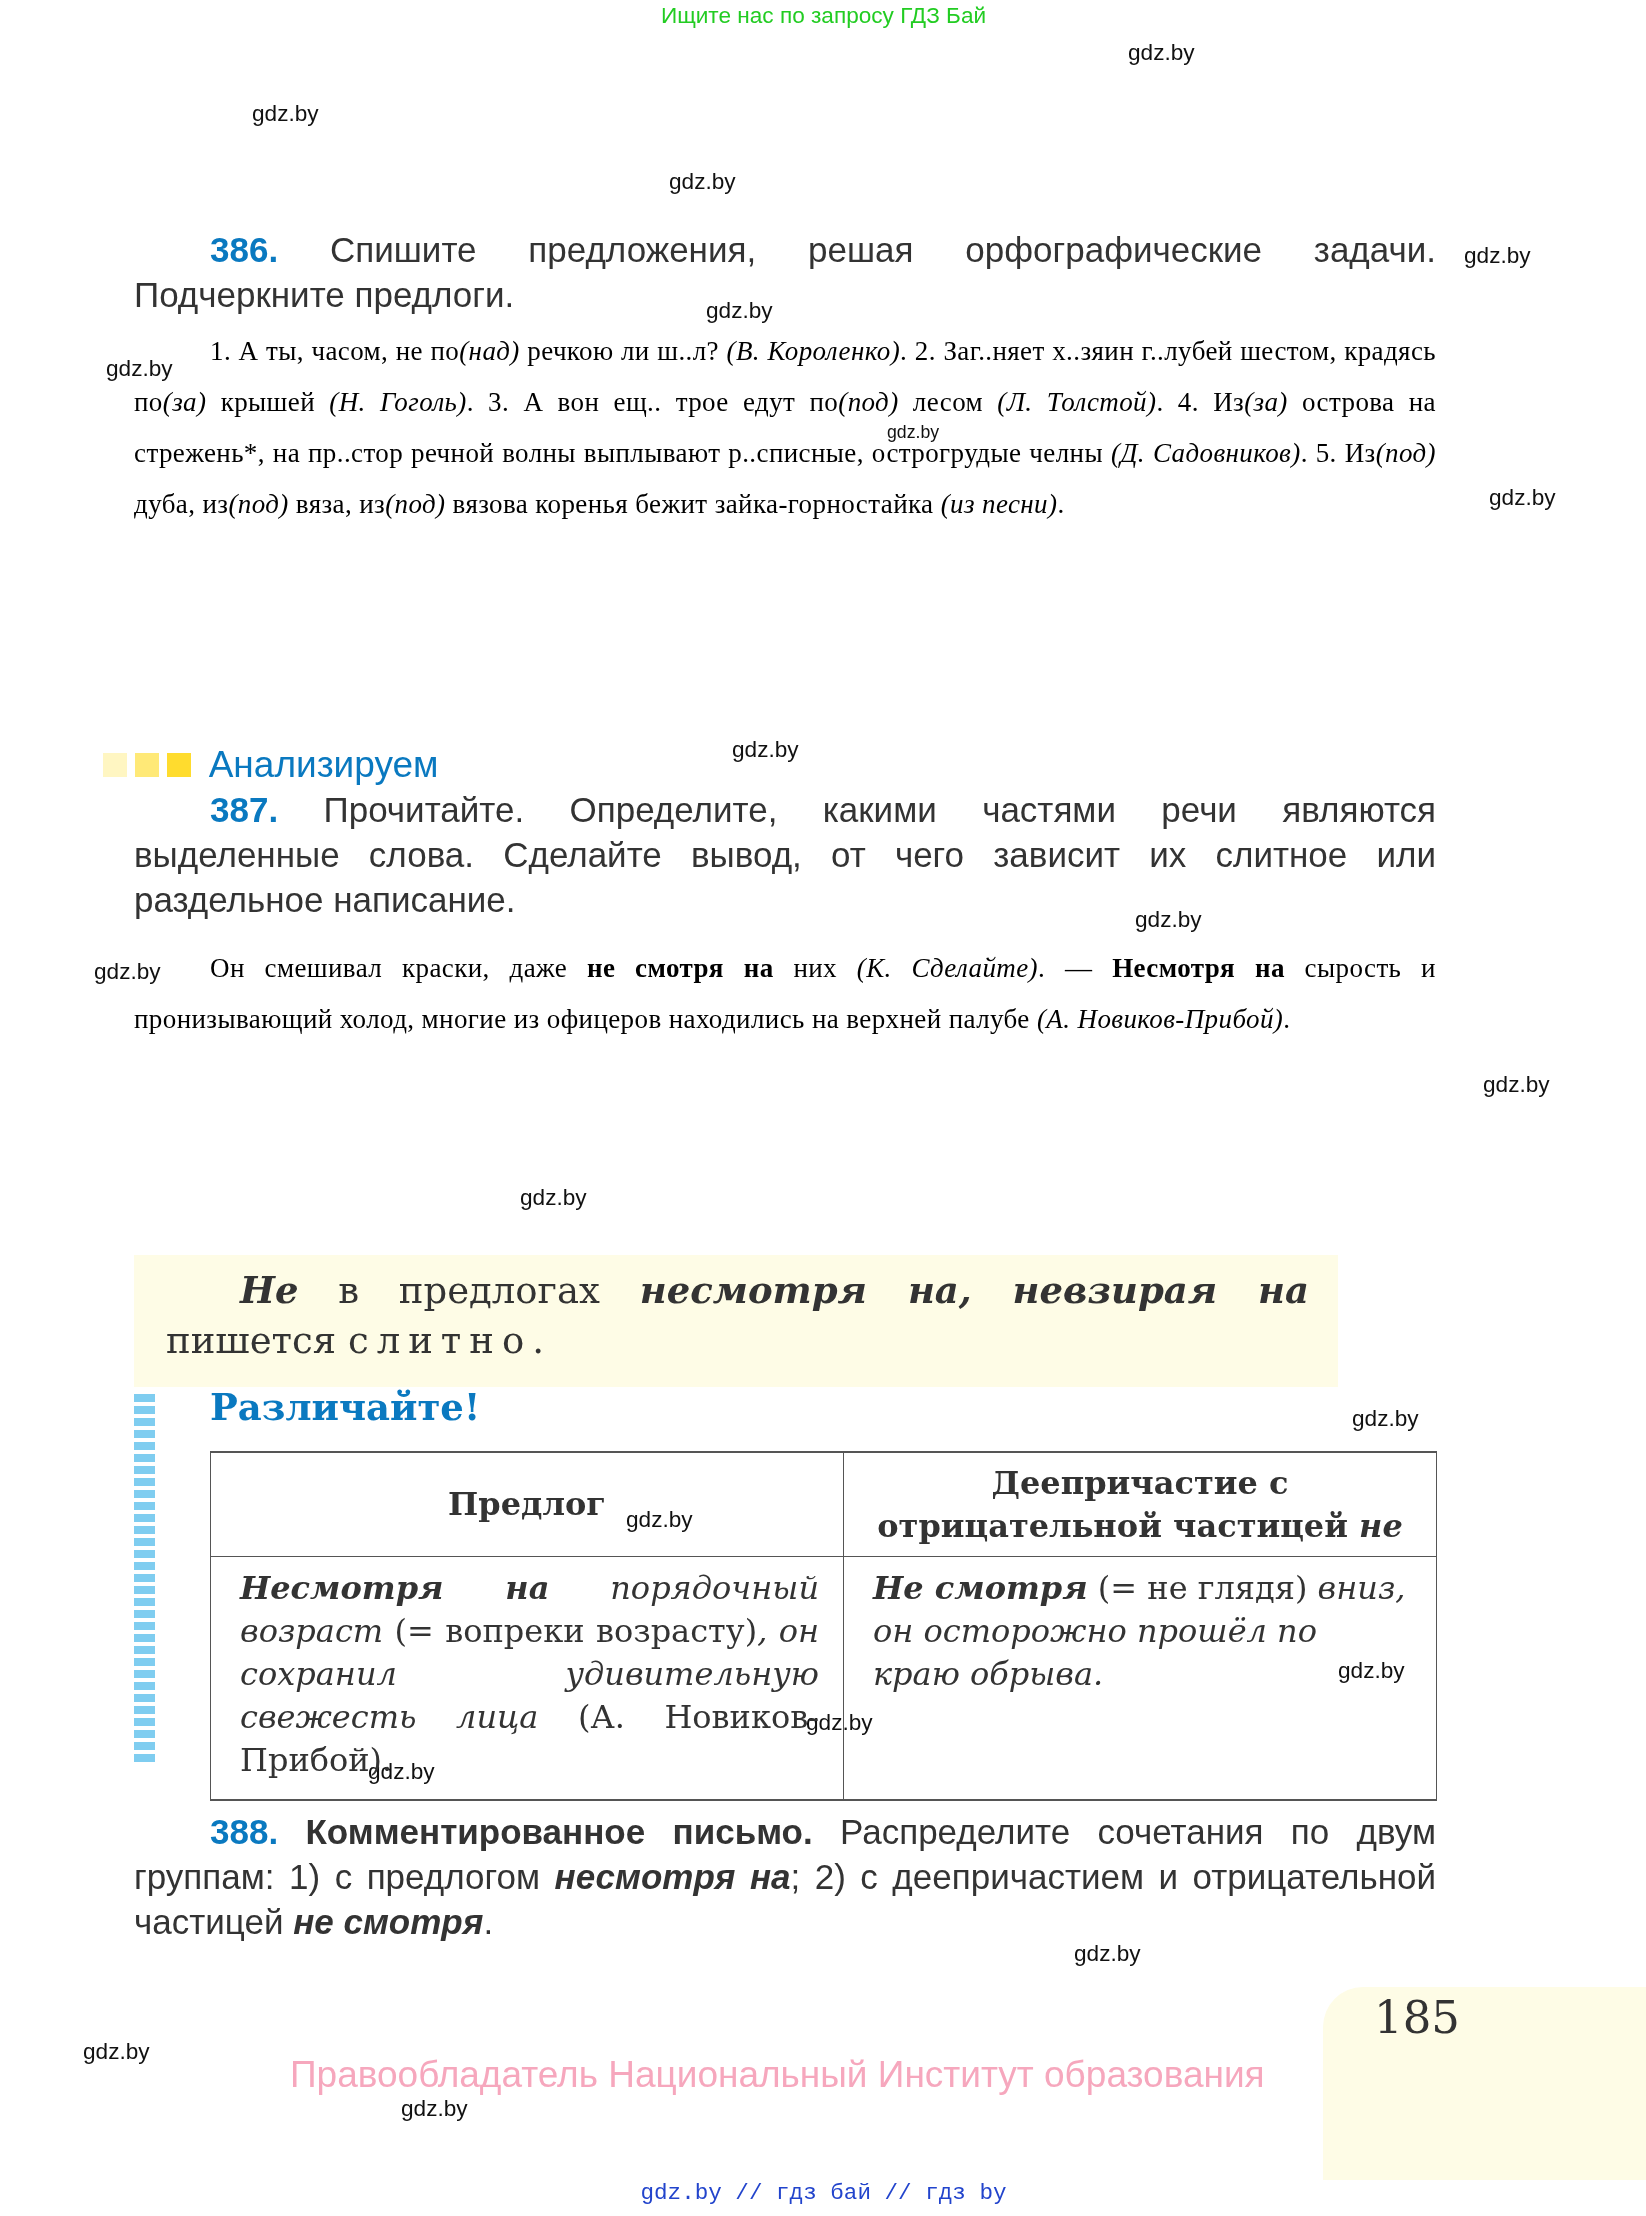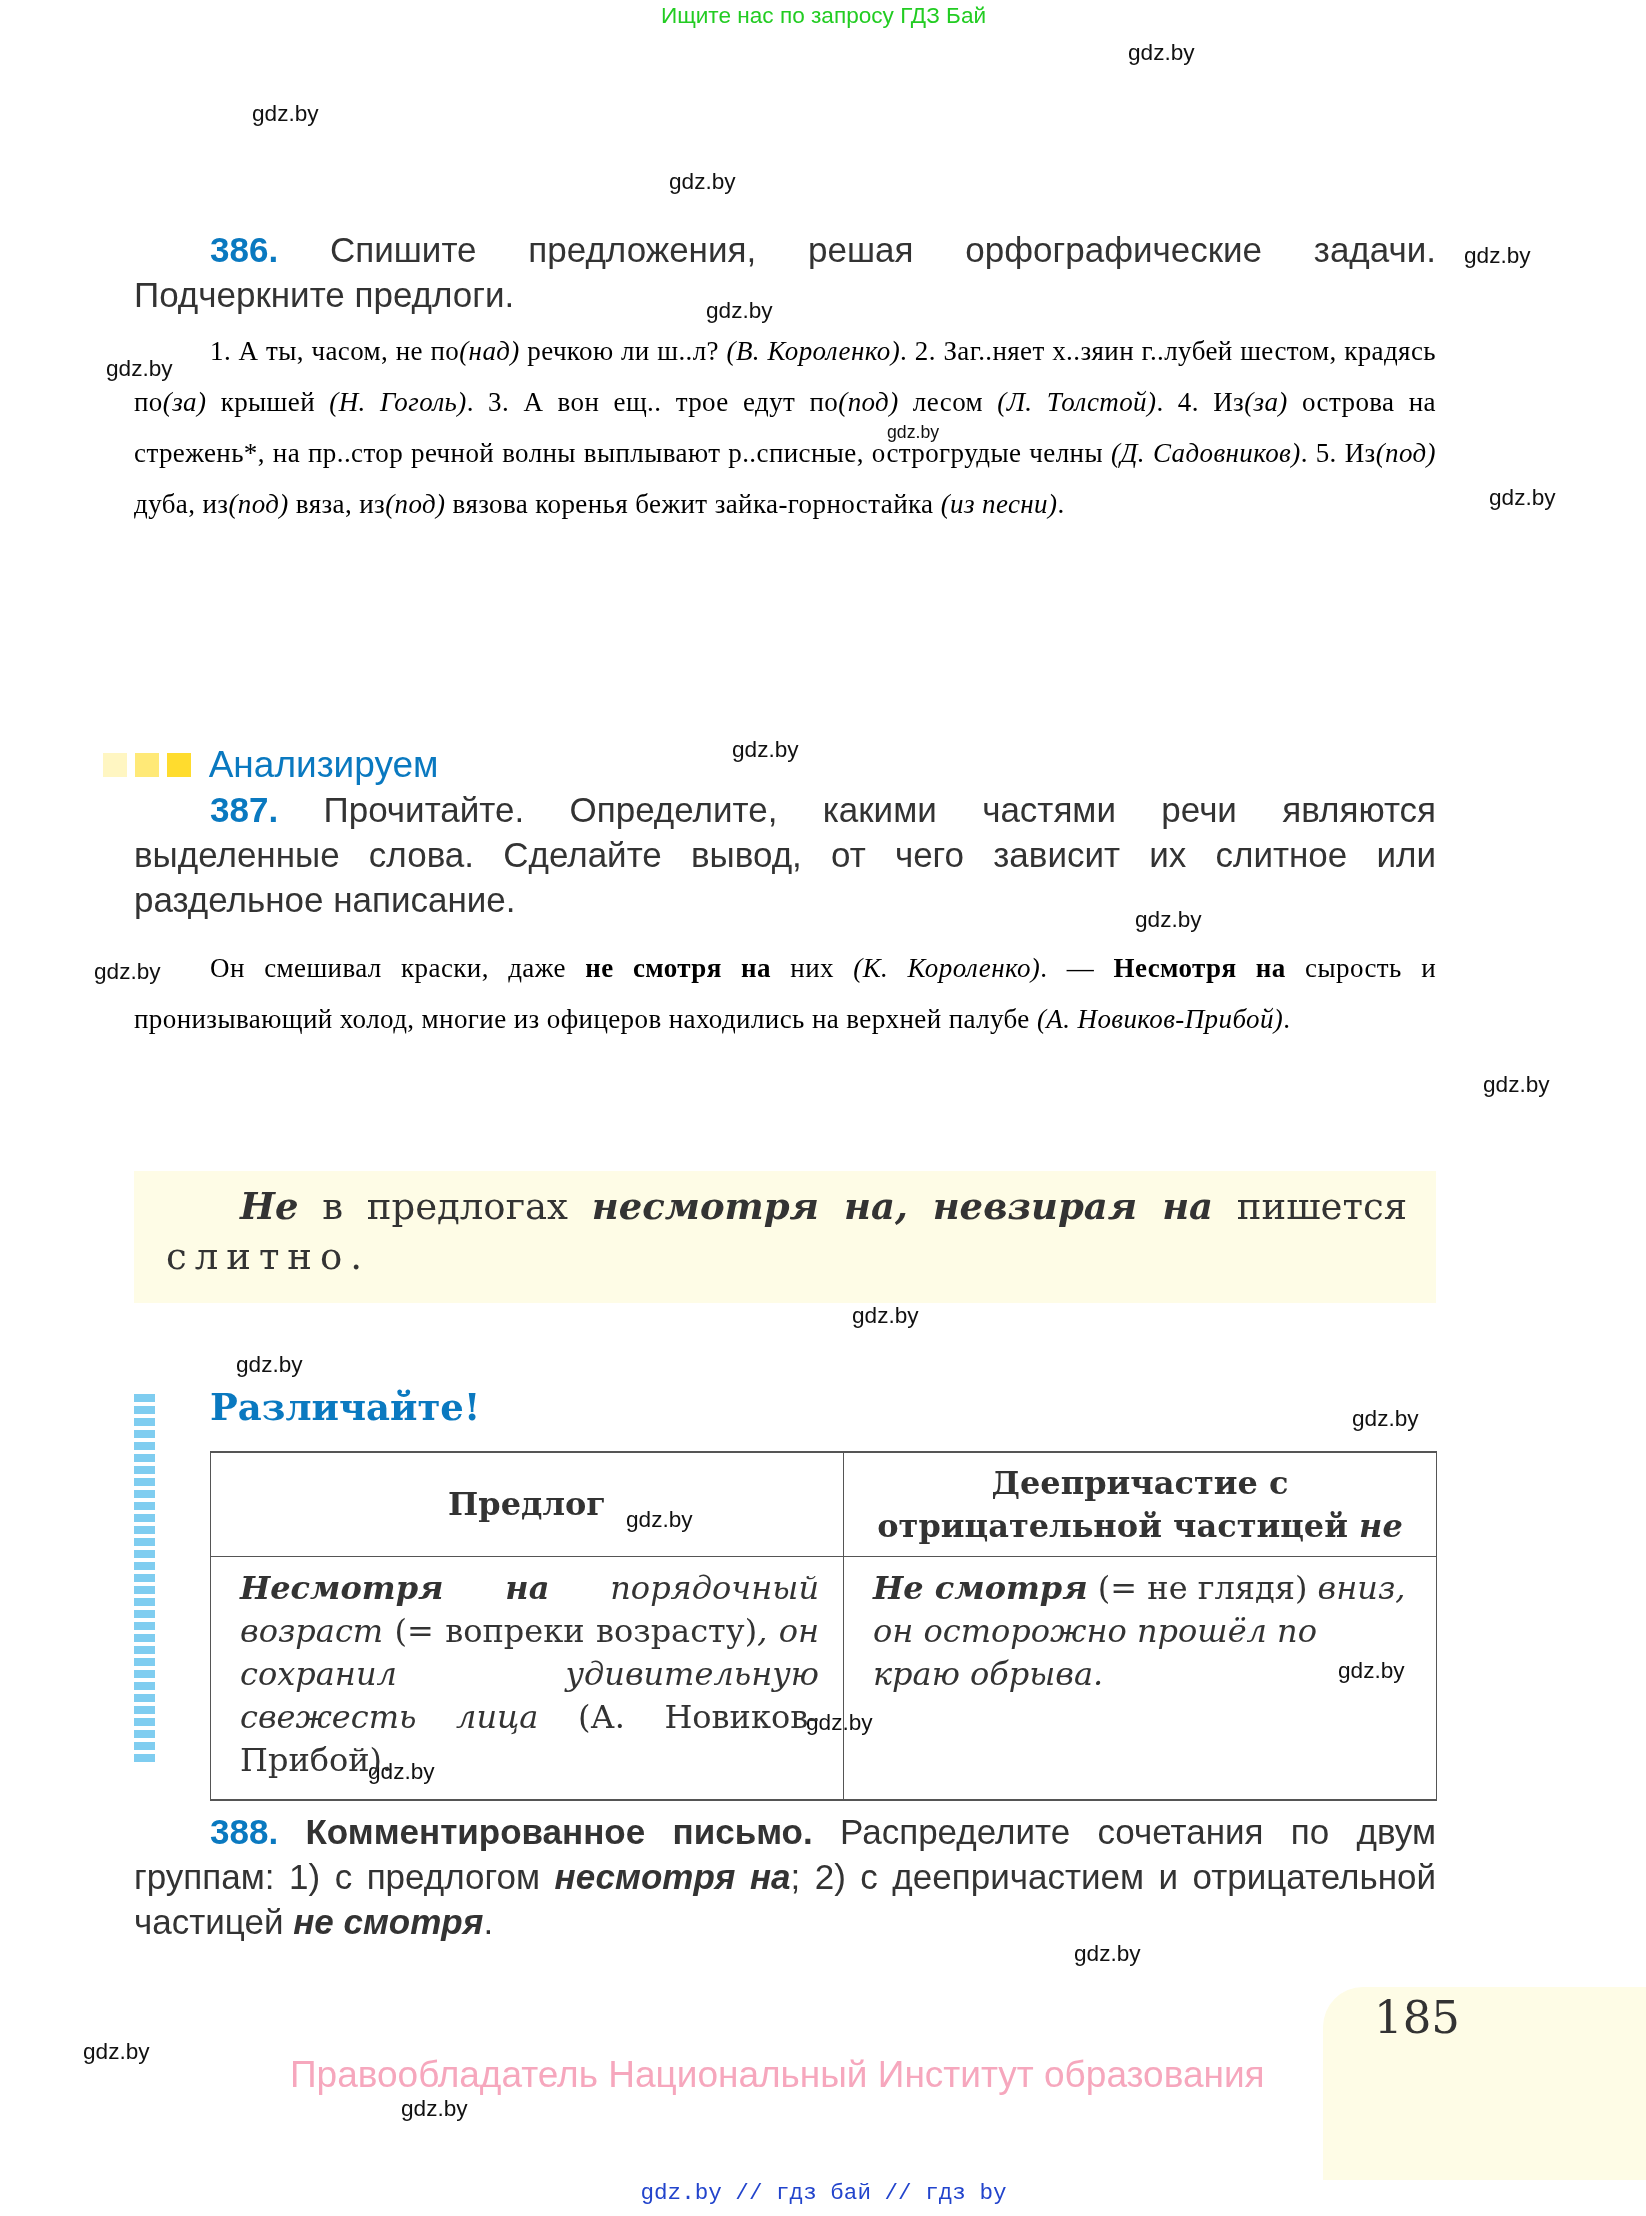--- a/index.html
+++ b/index.html
@@ -9,21 +9,21 @@
   .top-note{position:absolute;left:0;width:1647px;top:3.2px;text-align:center;font-family:"Liberation Sans",sans-serif;font-size:22.6px;color:#22cc22;}
   .task{position:absolute;left:134px;width:1302px;font-family:"Liberation Sans",sans-serif;font-size:35px;line-height:45px;color:#333;text-align:justify;}
   .num{color:#0a79c0;font-weight:bold;}
   .serif-block{position:absolute;left:134px;width:1302px;font-family:Liberation Serif, serif;font-size:27px;line-height:51px;color:#000000;text-align:justify;letter-spacing:0.4px;}
   .it{font-style:italic;}
   .b{font-weight:bold;}
   .indent{text-indent:76px;}
   .heading-analyze{position:absolute;left:103px;top:741px;height:48px;display:flex;align-items:center;}
   .sq{width:24px;height:24px;margin-right:8px;}
   .heading-analyze .label{font-family:"Liberation Sans",sans-serif;font-size:37px;color:#0a79c0;margin-left:9.7px;}
-  .rule-box{position:absolute;left:134px;top:1171px;width:1302px;height:132px;background:#fefce6;}
+  .rule-box{position:absolute;left:134px;top:1255px;width:1204px;height:132px;background:#fefce6;}
   .rule-text{position:absolute;left:32px;top:9.7px;right:29px;font-family:"DejaVu Serif",serif;font-size:37px;line-height:50px;color:#333;text-align:justify;}
   .spaced{letter-spacing:8px;}
   .stripes{position:absolute;left:134px;top:1394px;width:21px;height:371px;background:repeating-linear-gradient(to bottom,#7fcdf0 0 8px,transparent 8px 12px);}
   .distinguish{position:absolute;left:210px;top:1385px;font-family:"DejaVu Serif",serif;font-weight:bold;font-size:37px;color:#0a79c0;}
   table.cmp{position:absolute;left:210px;top:1451px;width:1227px;border-collapse:collapse;font-family:"DejaVu Serif",serif;font-size:32px;line-height:43px;color:#333;}
   table.cmp th,table.cmp td{border:1.2px solid #555;vertical-align:top;}
   table.cmp tr:first-child th{border-top:2.4px solid #555;}
   table.cmp tr:last-child td{border-bottom:2.4px solid #555;border-radius:14px;}
   table.cmp th{height:103px;vertical-align:middle;text-align:center;font-weight:bold;padding:0 16px;}
   table.cmp td{padding:9.7px 24px 17.7px 29px;height:177px;}
@@ -87,21 +87,21 @@
   <span class="sq" style="background:#ffdc2e"></span>
   <span class="label">Анализируем</span>
 </div>
 
 <div class="task indent" style="top:787px">
   <span class="num">387.</span>
   <span>Прочитайте. Определите, какими частями речи являются выделенные слова. Сделайте вывод, от чего зависит их слитное или раздельное написание.</span>
 </div>
 
 <div class="serif-block indent" style="top:943px">
-  <span>Он смешивал краски, даже </span><span class="b">не смотря на</span><span> них </span><span class="it">(К. Короленко)</span><span>. — </span><span class="b">Несмотря на</span><span> сырость и пронизывающий холод, многие из офицеров находились на верхней палубе </span><span class="it">(А. Новиков-Прибой)</span><span>.</span>
+  <span>Он смешивал краски, даже </span><span class="b">не смотря на</span><span> них </span><span class="it">(К. Сделайте)</span><span>. — </span><span class="b">Несмотря на</span><span> сырость и пронизывающий холод, многие из офицеров находились на верхней палубе </span><span class="it">(А. Новиков-Прибой)</span><span>.</span>
 </div>
 
 <div class="rule-box">
   <div class="rule-text">
     <span style="padding-left:74px"></span><span class="b it">Не</span><span> в предлогах </span><span class="b it">несмотря на, невзирая на</span><span> пишется </span><span class="spaced">слитно</span><span>.</span>
   </div>
 </div>
 
 <div class="stripes"></div>
 <div class="distinguish">Различайте!</div>

